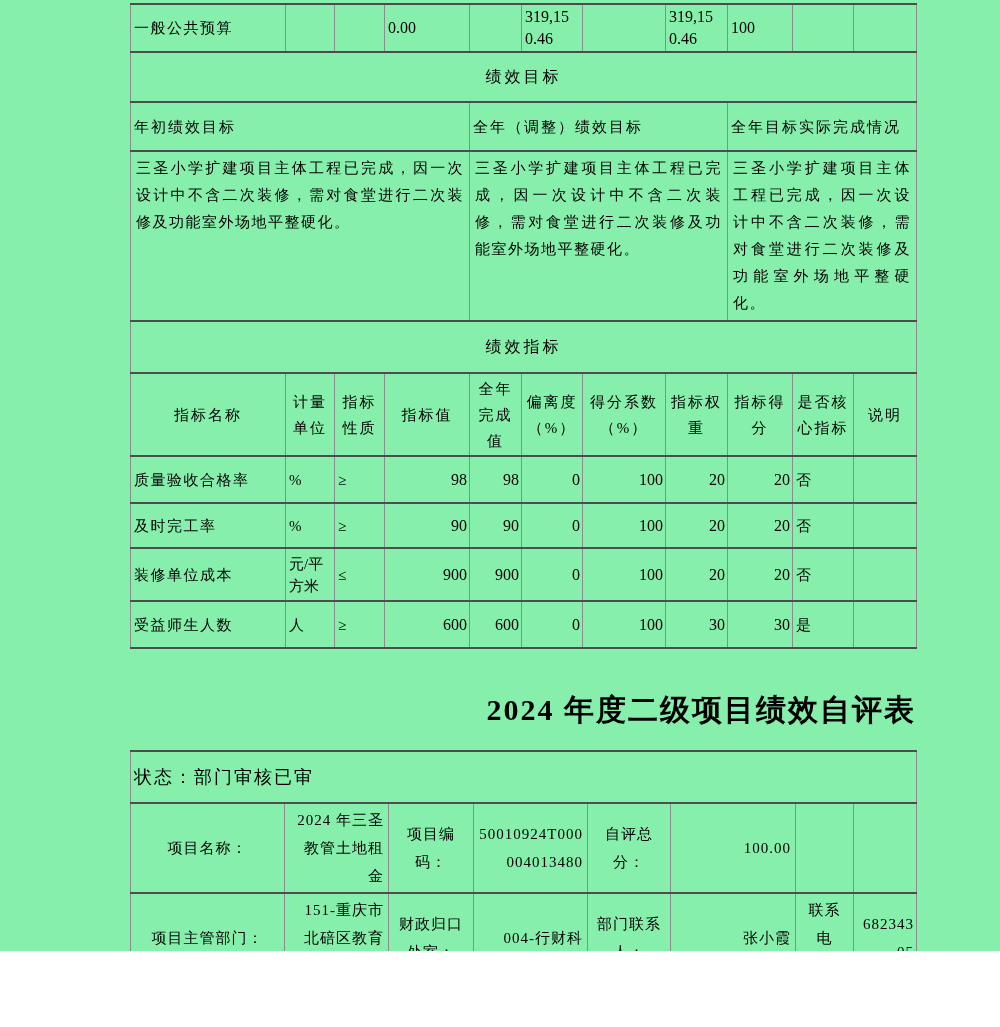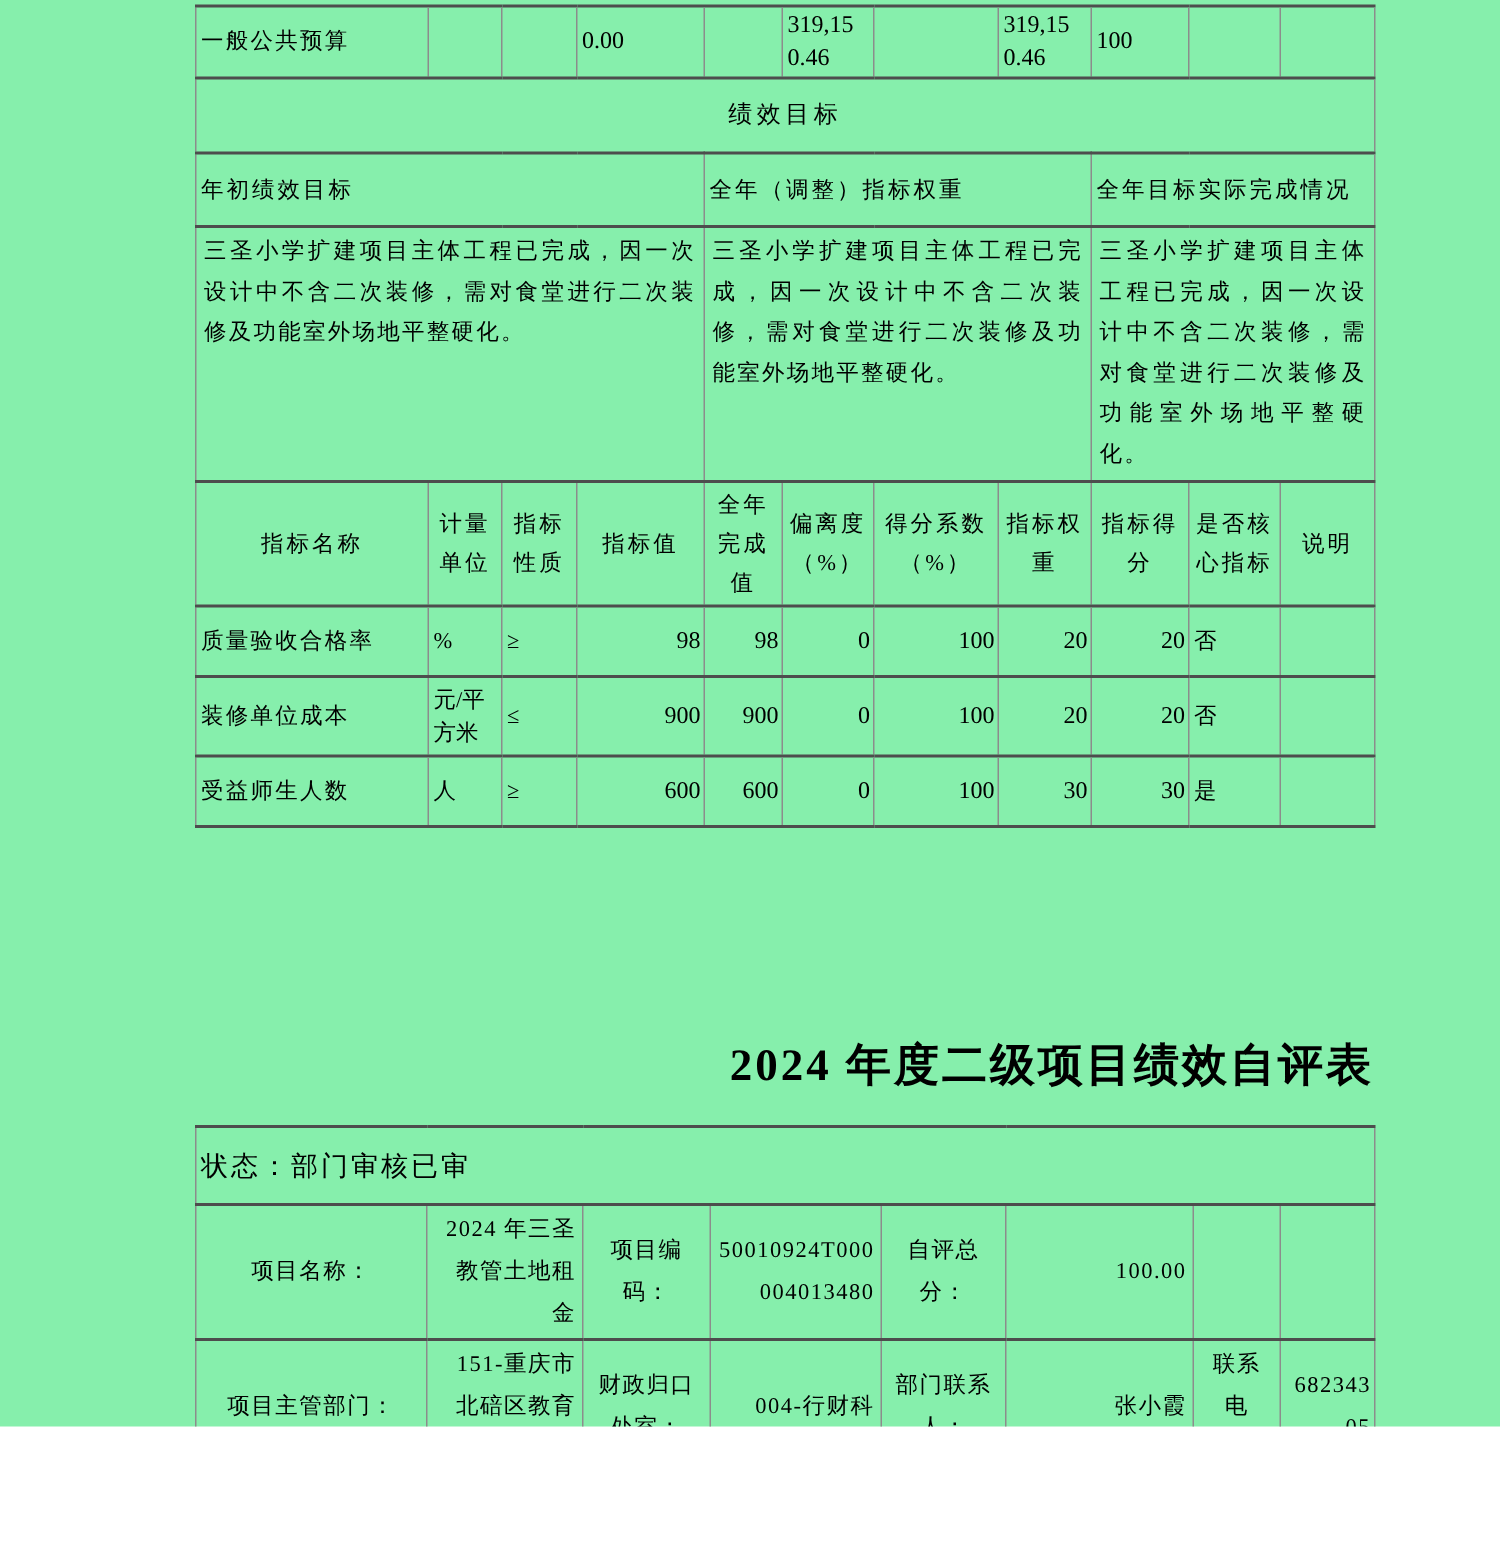--- a/index.html
+++ b/index.html
@@ -73,30 +73,33 @@
       <td></td>
       <td></td>
     </tr>
 
     <tr class="banner" style="height:50px">
       <td colspan="11">绩效目标</td>
     </tr>
 
     <tr class="goal-head" style="height:49px">
       <td colspan="4">年初绩效目标</td>
-      <td colspan="4">全年（调整）指标权重</td>
+      <td colspan="4">全年（调整）绩效目标</td>
       <td colspan="3">全年目标实际完成情况</td>
     </tr>
 
     <tr class="goal-text" style="height:166px">
       <td colspan="4">三圣小学扩建项目主体工程已完成，因一次设计中不含二次装修，需对食堂进行二次装修及功能室外场地平整硬化。</td>
       <td colspan="4">三圣小学扩建项目主体工程已完成，因一次设计中不含二次装修，需对食堂进行二次装修及功能室外场地平整硬化。</td>
       <td colspan="3">三圣小学扩建项目主体工程已完成，因一次设计中不含二次装修，需对食堂进行二次装修及功能室外场地平整硬化。</td>
     </tr>
 
+    <tr class="banner" style="height:52px">
+      <td colspan="11">绩效指标</td>
+    </tr>
 
     <tr class="ind-head" style="height:83px">
       <td>指标名称</td>
       <td>计量单位</td>
       <td>指标性质</td>
       <td>指标值</td>
       <td>全年完成值</td>
       <td>偏离度（%）</td>
       <td>得分系数（%）</td>
       <td>指标权重</td>
@@ -112,20 +115,33 @@
       <td class="num">98</td>
       <td class="num">98</td>
       <td class="num">0</td>
       <td class="num">100</td>
       <td class="num">20</td>
       <td class="num">20</td>
       <td class="cjk">否</td>
       <td></td>
     </tr>
 
+    <tr style="height:45px">
+      <td class="cjk">及时完工率</td>
+      <td>%</td>
+      <td>≥</td>
+      <td class="num">90</td>
+      <td class="num">90</td>
+      <td class="num">0</td>
+      <td class="num">100</td>
+      <td class="num">20</td>
+      <td class="num">20</td>
+      <td class="cjk">否</td>
+      <td></td>
+    </tr>
 
     <tr style="height:53px">
       <td class="cjk">装修单位成本</td>
       <td>元/平方米</td>
       <td>≤</td>
       <td class="num">900</td>
       <td class="num">900</td>
       <td class="num">0</td>
       <td class="num">100</td>
       <td class="num">20</td>

